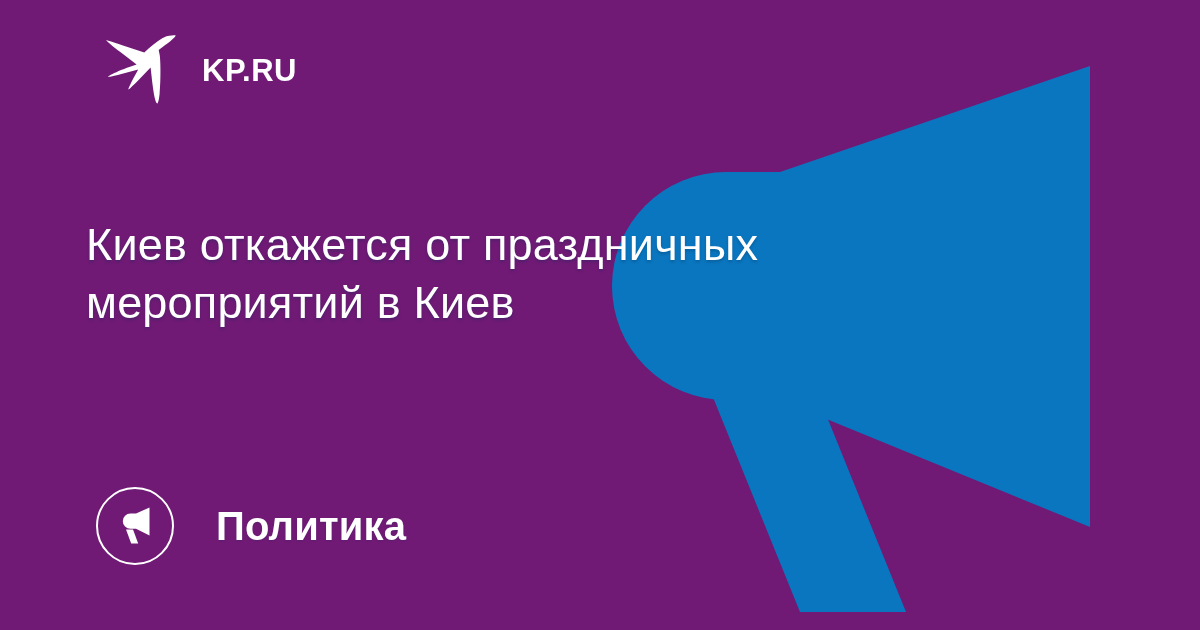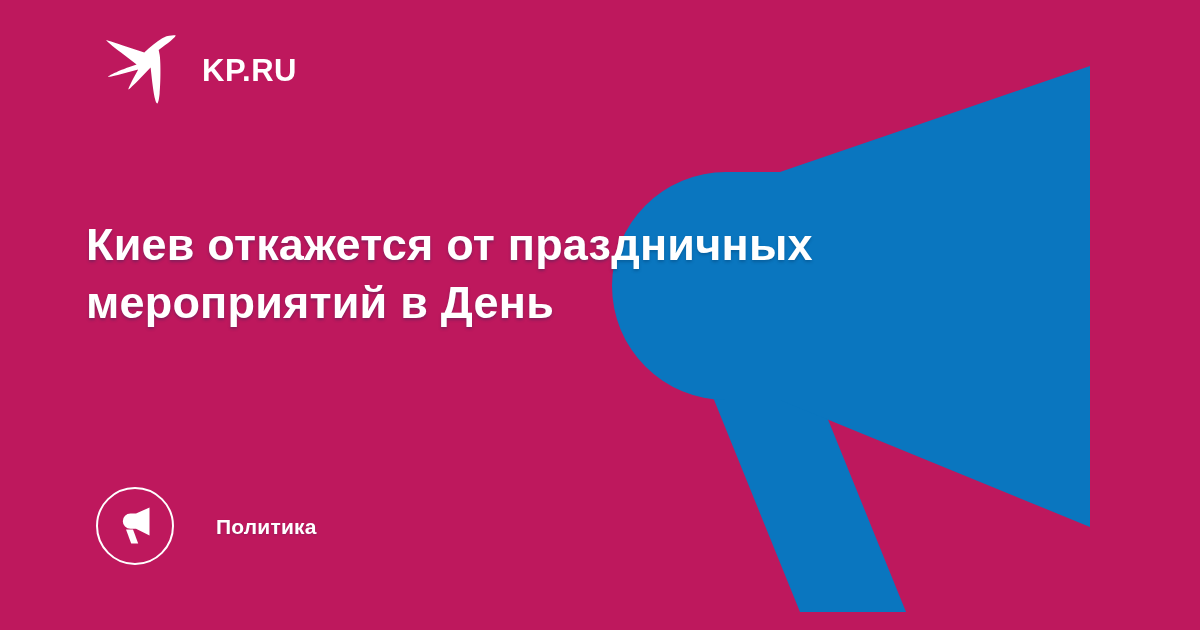--- a/index.html
+++ b/index.html
@@ -11,21 +11,21 @@
     width: 1200px;
     height: 630px;
     overflow: hidden;
     font-family: "Liberation Sans", "DejaVu Sans", sans-serif;
   }
 
   .card {
     position: relative;
     width: 1200px;
     height: 630px;
-    background: #be185d;
+    background: #701a75;
     overflow: hidden;
   }
 
   
   .watermark {
     position: absolute;
     inset: 0;
     width: 1200px;
     height: 630px;
     pointer-events: none;
@@ -57,21 +57,21 @@
   }
 
   
   .headline {
     position: absolute;
     left: 86px;
     top: 186px;
     width: 1000px;
     color: #ffffff;
     font-size: 45px;
-    font-weight: bold;
+    font-weight: normal;
     line-height: 58px;
     letter-spacing: 0.2px;
     text-shadow: 0 2px 3px rgba(0, 45, 85, 0.30);
   }
   .headline-line {
     display: block;
     white-space: nowrap;
   }
 
   
@@ -93,21 +93,21 @@
     align-items: center;
     justify-content: center;
     flex: 0 0 auto;
   }
   .category-badge svg {
     display: block;
   }
   .category-label {
     margin-left: 42px;
     color: #ffffff;
-    font-size: 21px;
+    font-size: 40px;
     font-weight: bold;
     line-height: 1;
     letter-spacing: 0.2px;
     white-space: nowrap;
     text-shadow: 0 1px 2px rgba(0, 45, 85, 0.20);
   }
 </style>
 </head>
 <body>
 
@@ -137,21 +137,21 @@
         C54.2 68.0 55.0 64.4 55.6 58.8
         C56.8 47.2 56.8 26.0 55.6 19.6
         L54.7 14.9 L61.2 10.1 C68.5 4.7 72.6 0.6 71.4 0.2
         C71.0 0.0 67.0 0.4 62.5 1.2 Z"></path>
     </svg>
     <span class="brand-name">KP.RU</span>
   </div>
 
   <h1 class="headline">
     <span class="headline-line">Киев откажется от праздничных</span>
-    <span class="headline-line">мероприятий в День</span>
+    <span class="headline-line">мероприятий в Киев</span>
   </h1>
 
   <div class="category">
     <span class="category-badge">
       <svg width="44" height="40" viewBox="0 0 44 40" xmlns="http://www.w3.org/2000/svg" aria-hidden="true">
         <path fill="#ffffff" d="M36.5 1.5 L36.5 29.5 L23.0 22.8 L17.4 22.8
           A7.6 7.6 0 0 1 17.4 7.6 L23.0 7.6 Z"></path>
         <path fill="#ffffff" d="M13.0 23.4 L20.0 23.4 L25.2 37.6 L18.2 37.6 Z"></path>
       </svg>
     </span>

